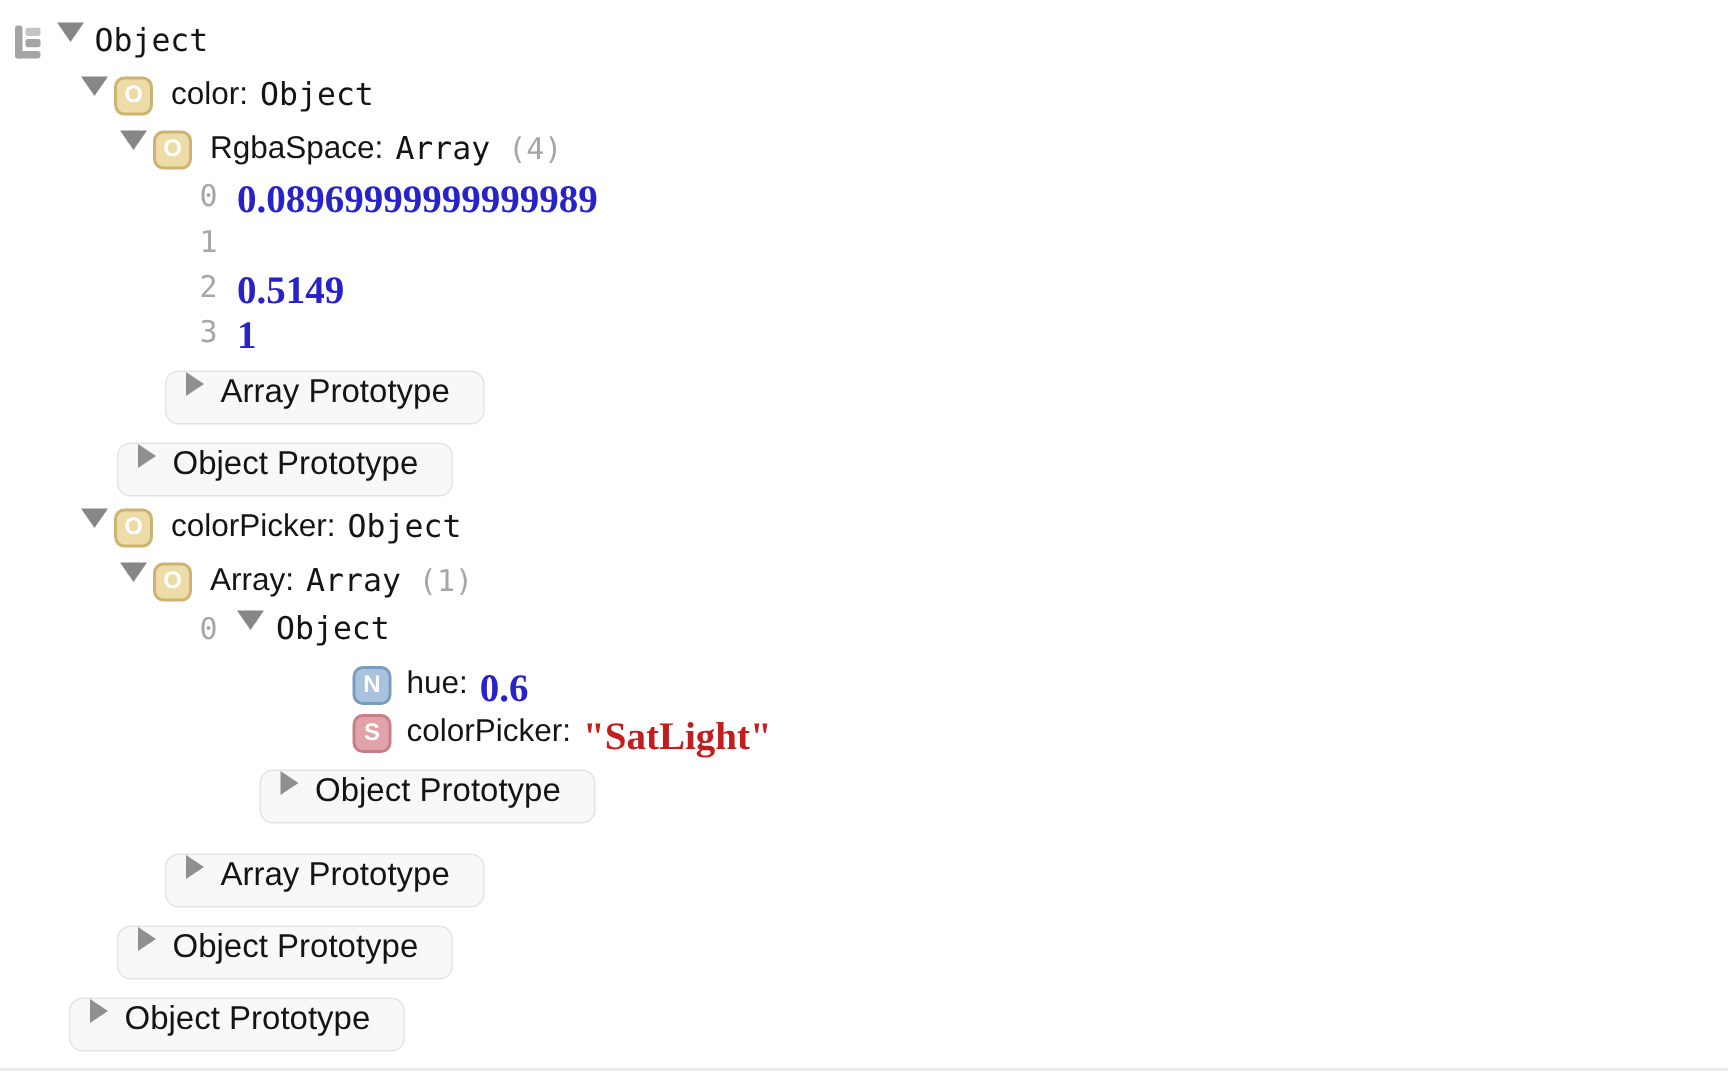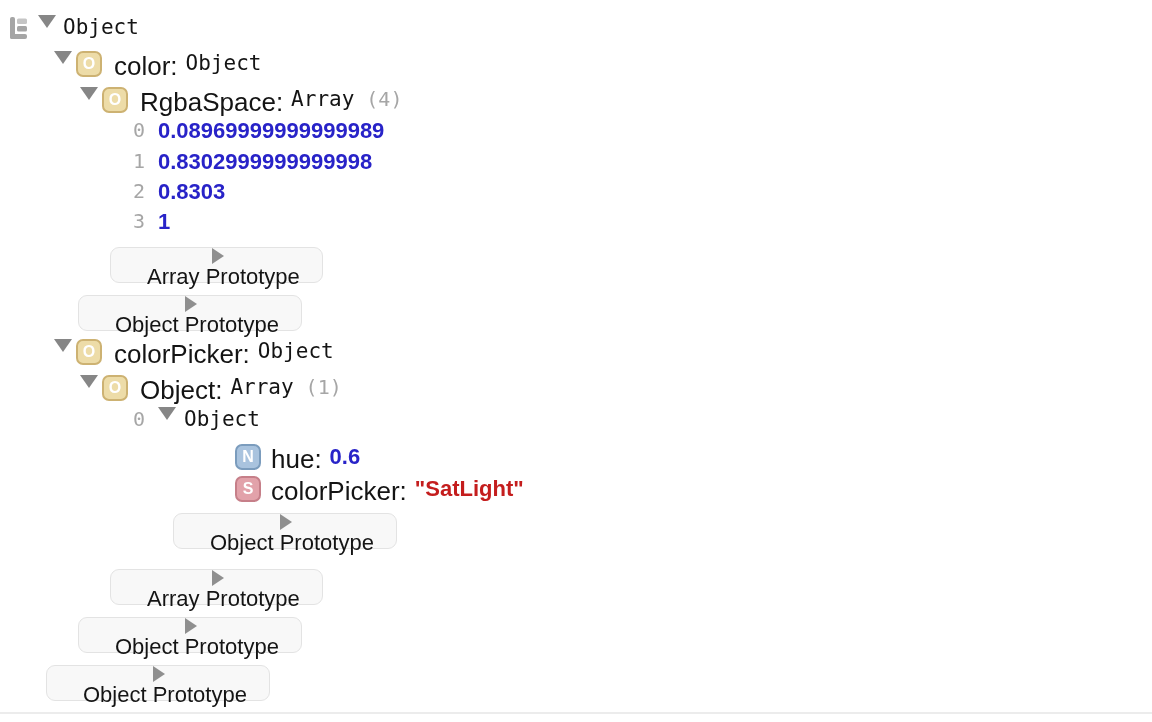--- a/index.html
+++ b/index.html
@@ -27,31 +27,31 @@
     border-top:13px solid var(--tri);display:inline-block;cursor:pointer;flex:0 0 auto;}
   .tri-right{width:0;height:0;border-top:8px solid transparent;border-bottom:8px solid transparent;
     border-left:12px solid var(--tri-btn);display:inline-block;flex:0 0 auto;}
 
   .badge{width:26px;height:26px;box-sizing:border-box;border-radius:7px;display:inline-flex;
     align-items:center;justify-content:center;color:#ffffff;font-weight:bold;font-size:16px;flex:0 0 auto;}
   .badge.o{background:var(--badge-o-bg);border:2px solid var(--badge-o-bd);}
   .badge.n{background:var(--badge-n-bg);border:2px solid var(--badge-n-bd);}
   .badge.s{background:var(--badge-s-bg);border:2px solid var(--badge-s-bd);}
 
-  .lbl{font-size:26px;color:var(--ink);}
+  .lbl{font-size:21px;color:var(--ink);}
   .typename{font-family:"DejaVu Sans Mono",monospace;font-size:21px;color:var(--ink);}
   .count{font-family:"DejaVu Sans Mono",monospace;font-size:20px;color:var(--muted);}
   .idx{font-family:"DejaVu Sans Mono",monospace;font-size:20px;color:var(--muted);
     width:15px;text-align:right;display:inline-block;flex:0 0 auto;}
-  .val{font-family:Liberation Sans, sans-serif;font-weight:bold;font-size:22px;}
+  .val{font-family:Liberation Serif, serif;font-weight:bold;font-size:26px;}
   .val.num{color:var(--num-blue);}
   .val.str{color:var(--str-red);}
 
-  .btn{position:absolute;display:flex;align-items:center;height:36px;background:var(--btn-bg);
-    border:1px solid var(--btn-bd);border-radius:9px;padding:0 22px 0 25px;cursor:pointer;flex-direction:column;}
+  .btn{position:absolute;display:flex;align-items:flex-start;height:36px;background:var(--btn-bg);
+    border:1px solid var(--btn-bd);border-radius:9px;padding:0 22px 0 13px;cursor:pointer;}
   .btn-label{font-size:22px;color:var(--ink);margin-left:11px;}
 
   .mr4{margin-right:4px}.mr7{margin-right:7px}.mr8{margin-right:8px}
   .mr10{margin-right:10px}.mr12{margin-right:12px}.mr13{margin-right:13px}.ml12{margin-left:12px}.ml13{margin-left:13px}
 
   .divider{position:absolute;left:0;top:712px;width:1152px;height:2px;background:var(--divider);}
 </style>
 </head>
 <body>
 
@@ -84,25 +84,24 @@
     <span class="typename">Array</span>
     <span class="count ml12">(4)</span>
   </div>
 
   <div class="row" style="left:130px;top:118px">
     <span class="idx mr13">0</span>
     <span class="val num">0.08969999999999989</span>
   </div>
   <div class="row" style="left:130px;top:149px">
     <span class="idx mr13">1</span>
-    <span class="val num">0.8302999999999998</span>
   </div>
   <div class="row" style="left:130px;top:179px">
     <span class="idx mr13">2</span>
-    <span class="val num">0.8303</span>
+    <span class="val num">0.5149</span>
   </div>
   <div class="row" style="left:130px;top:209px">
     <span class="idx mr13">3</span>
     <span class="val num">1</span>
   </div>
 
   <button class="btn" style="left:110px;top:247px">
     <span class="tri-right"></span>
     <span class="btn-label">Array Prototype</span>
   </button>
@@ -115,21 +114,21 @@
   <div class="row" style="left:54px;top:339px">
     <span class="tri-down mr4"></span>
     <span class="badge o mr12">O</span>
     <span class="lbl mr8">colorPicker:</span>
     <span class="typename">Object</span>
   </div>
 
   <div class="row" style="left:80px;top:375px">
     <span class="tri-down mr4"></span>
     <span class="badge o mr12">O</span>
-    <span class="lbl mr8">Object:</span>
+    <span class="lbl mr8">Array:</span>
     <span class="typename">Array</span>
     <span class="count ml12">(1)</span>
   </div>
 
   <div class="row" style="left:130px;top:407px">
     <span class="idx">0</span>
     <span class="tri-down ml13 mr8"></span>
     <span class="typename">Object</span>
   </div>
 

